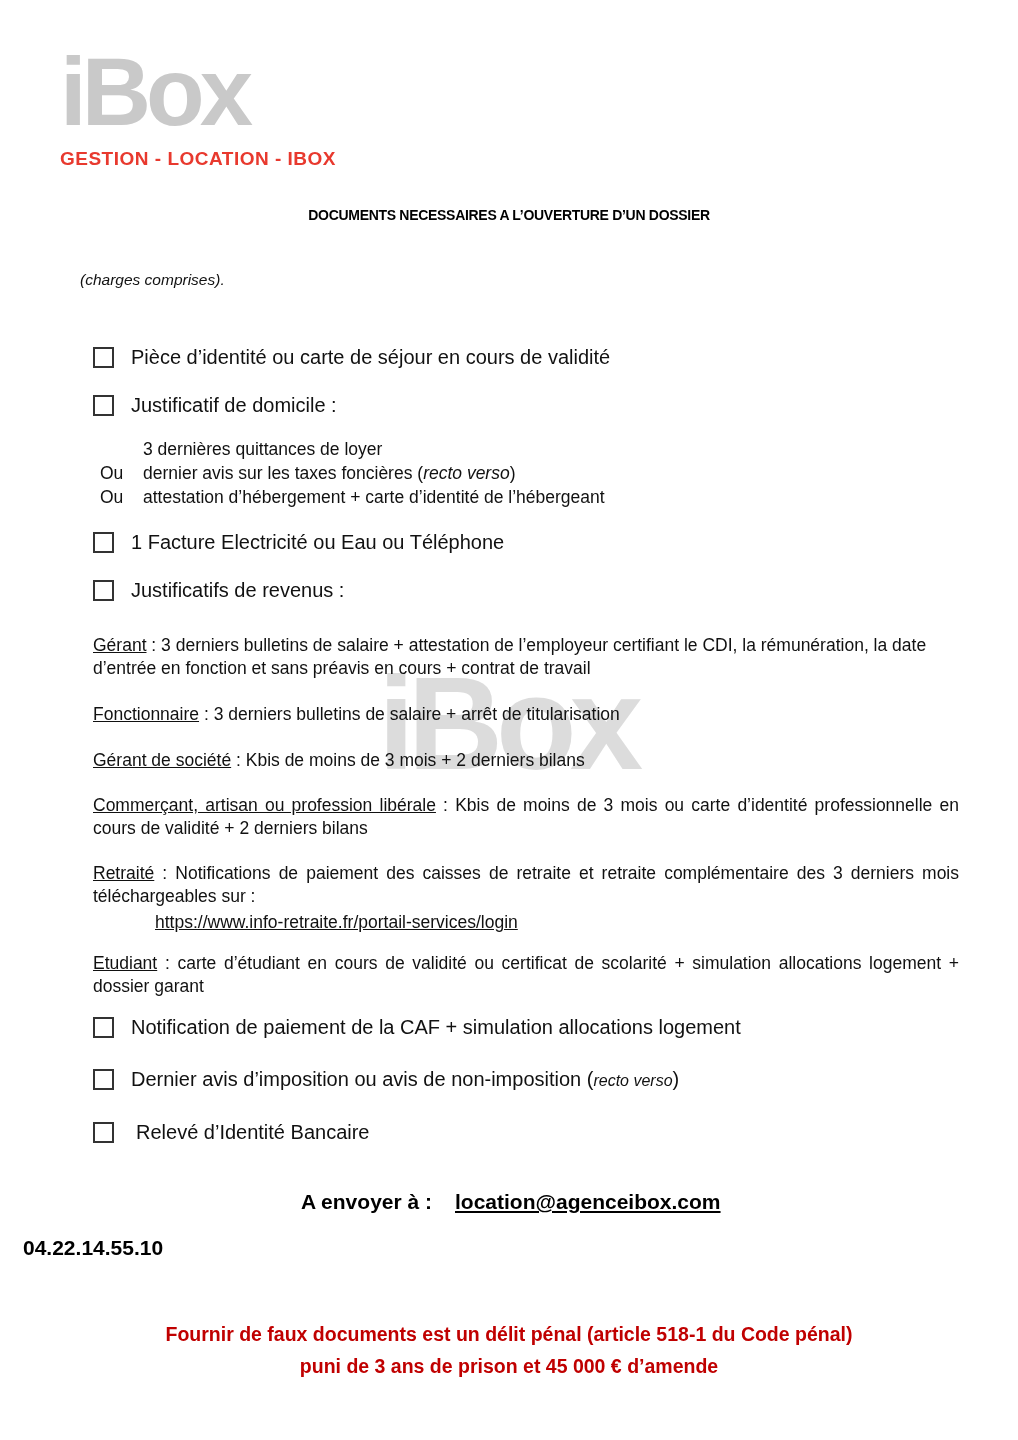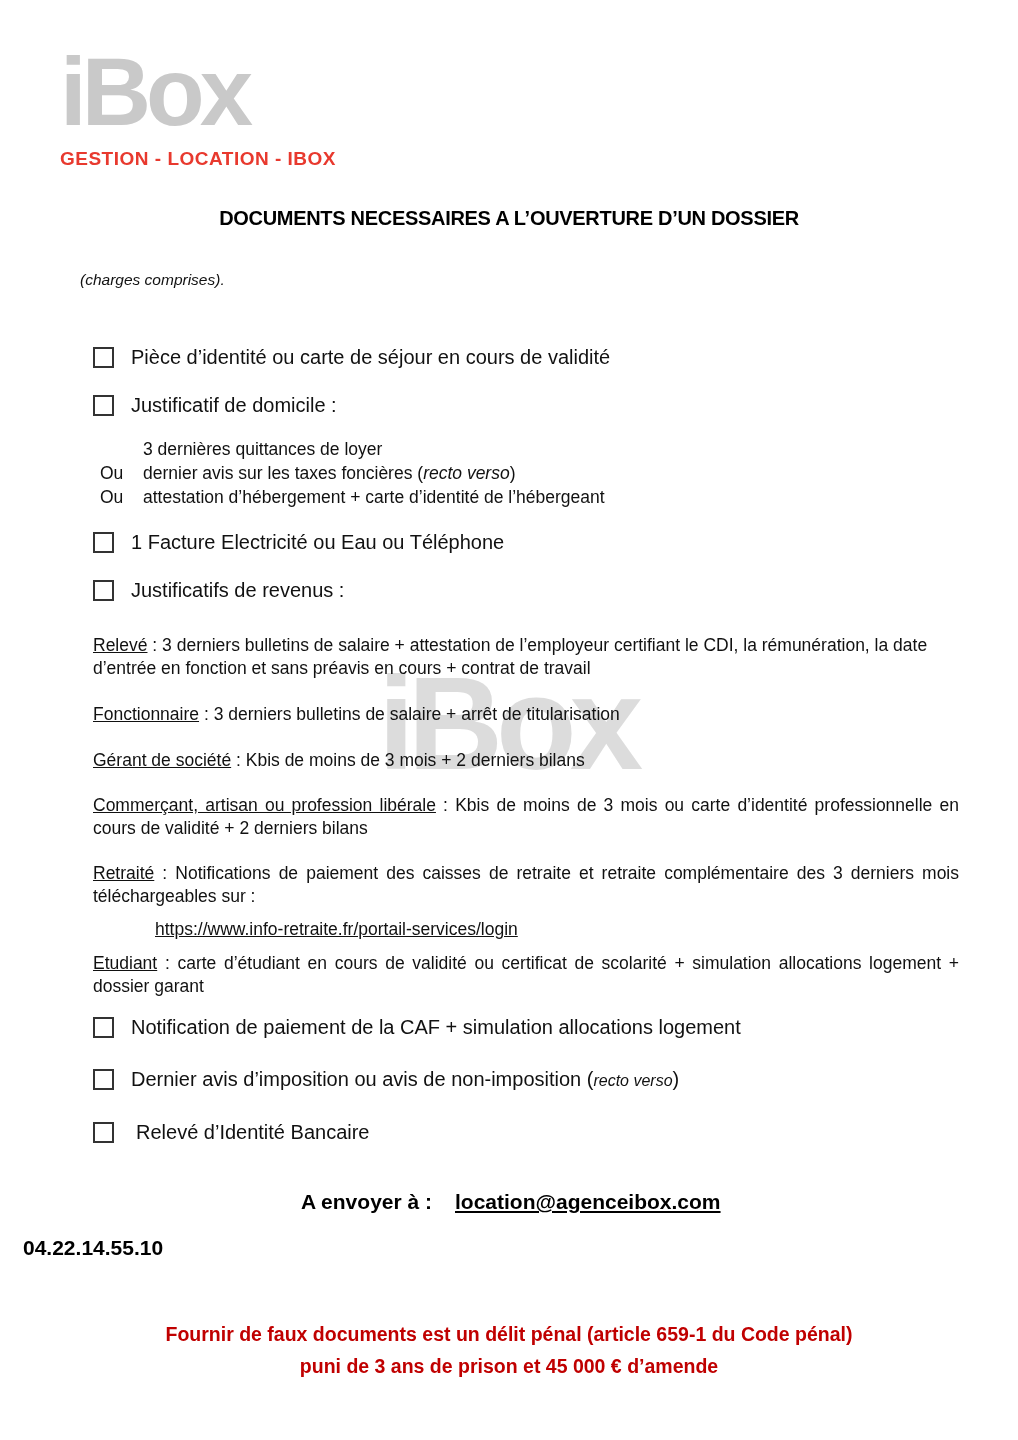--- a/index.html
+++ b/index.html
@@ -24,21 +24,21 @@
   }
   
   .watermark {
     position:absolute; left:378px; top:648px;
     font-size:132px; font-weight:bold; letter-spacing:-7px;
     color:#d7d7d7; opacity:0.85; z-index:0; user-select:none;
   }
   
   .doc-title {
     position:absolute; top:207px; left:0; width:100%;
-    text-align:center; font-size:20px; font-weight:bold;
+    text-align:center; font-size:14px; font-weight:bold;
     letter-spacing:-0.3px; color:#000;
   }
   .intro { position:absolute; left:80px; top:262px; }
   .intro-main { font-size:19.5px; font-style:italic; color:#111; }
   .intro-sub { margin-top:9px; font-size:15.5px; font-style:italic; color:#111; }
   
   .cb-row { position:absolute; left:93px; display:flex; align-items:center; z-index:1;text-align:center; }
   .cb {
     width:21px; height:21px; border:2px solid #333;
     background:#fff; flex:0 0 auto; cursor:pointer;
@@ -50,21 +50,21 @@
   .sub-row { display:flex; font-size:17.5px; line-height:24px; color:#111;align-items:flex-end; }
   .sub-prefix { width:43px; flex:0 0 auto; }
   
   .cat {
     position:absolute; left:93px; width:866px;
     font-size:17.5px; line-height:22.5px; color:#111; z-index:1;
   }
   .cat .term { text-decoration:underline; }
   .cat.justify { text-align:justify; }
   .cat-link {
-    display:block; margin-left:62px; margin-top:11px;
+    display:block; margin-left:62px; margin-top:4px;
     color:#111; text-decoration:underline; cursor:pointer;
   }
   
   .send-row { position:absolute; top:1190px; left:0; width:100%; display:flex; z-index:1; }
   .send-left { width:432px; text-align:right; font-size:21px; font-weight:bold; color:#000; }
   .send-right { margin-left:23px; font-size:21px; font-weight:bold; color:#000; }
   .email-link { text-decoration:underline; cursor:pointer; color:#000; }
   
   .warning {
     position:absolute; top:1318px; left:0; width:100%;
@@ -117,21 +117,21 @@
   <div class="cb-row" style="top:531px">
     <span class="cb"></span>
     <span class="cb-label">1 Facture Electricité ou Eau ou Téléphone</span>
   </div>
   <div class="cb-row" style="top:579px">
     <span class="cb"></span>
     <span class="cb-label">Justificatifs de revenus :</span>
   </div>
 
   <div class="cat" style="top:634px">
-    <span class="term">Relevé</span><span> : 3 derniers bulletins de salaire + attestation de l’employeur certifiant le CDI, la rémunération, la date d’entrée en fonction et sans préavis en cours + contrat de travail</span>
+    <span class="term">Gérant</span><span> : 3 derniers bulletins de salaire + attestation de l’employeur certifiant le CDI, la rémunération, la date d’entrée en fonction et sans préavis en cours + contrat de travail</span>
   </div>
   <div class="cat" style="top:703px">
     <span class="term">Fonctionnaire</span><span> : 3 derniers bulletins de salaire + arrêt de titularisation</span>
   </div>
   <div class="cat" style="top:749px">
     <span class="term">Gérant de société</span><span> : Kbis de moins de 3 mois + 2 derniers bilans</span>
   </div>
   <div class="cat justify" style="top:794px">
     <span class="term">Commerçant, artisan ou profession libérale</span><span> : Kbis de moins de 3 mois ou carte d’identité professionnelle en cours de validité + 2 derniers bilans</span>
   </div>
@@ -158,17 +158,17 @@
 
   <div class="send-row">
     <div class="send-left">A envoyer à :</div>
     <div class="send-right"><a class="email-link">location@agenceibox.com</a></div>
   </div>
   <div class="send-row" style="top:1236px">
     <div class="send-right">04.22.14.55.10</div>
   </div>
 
   <div class="warning">
-    <div>Fournir de faux documents est un délit pénal (article 659-1 du Code pénal)</div>
+    <div>Fournir de faux documents est un délit pénal (article 518-1 du Code pénal)</div>
     <div>puni de 3 ans de prison et 45 000 € d’amende</div>
   </div>
 
 </div>
 
 </body></html>

